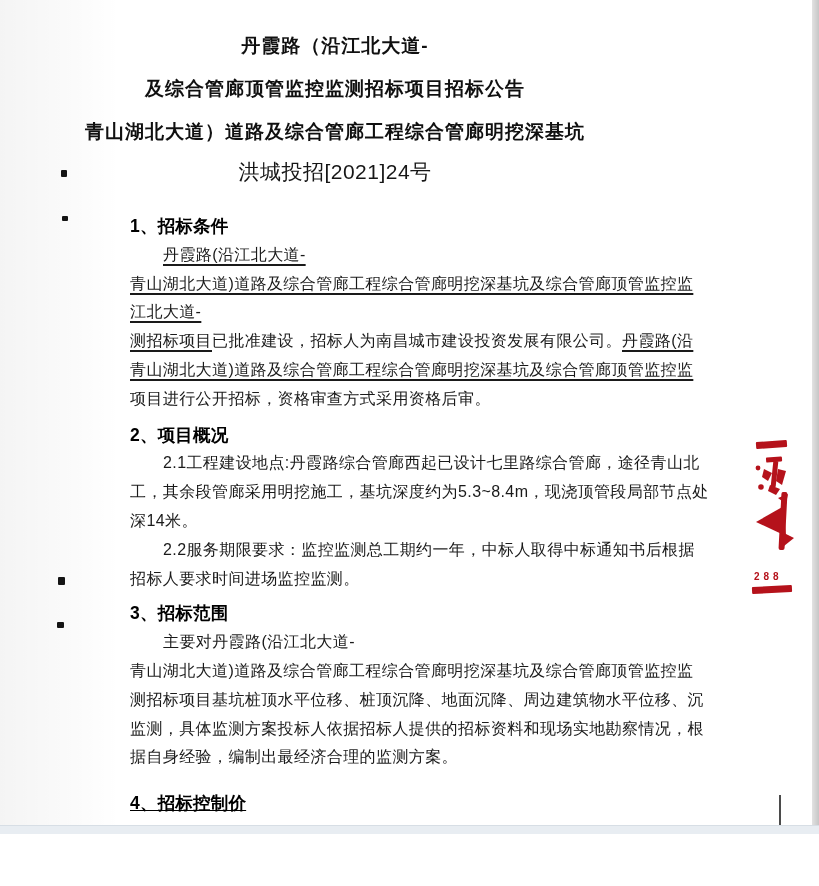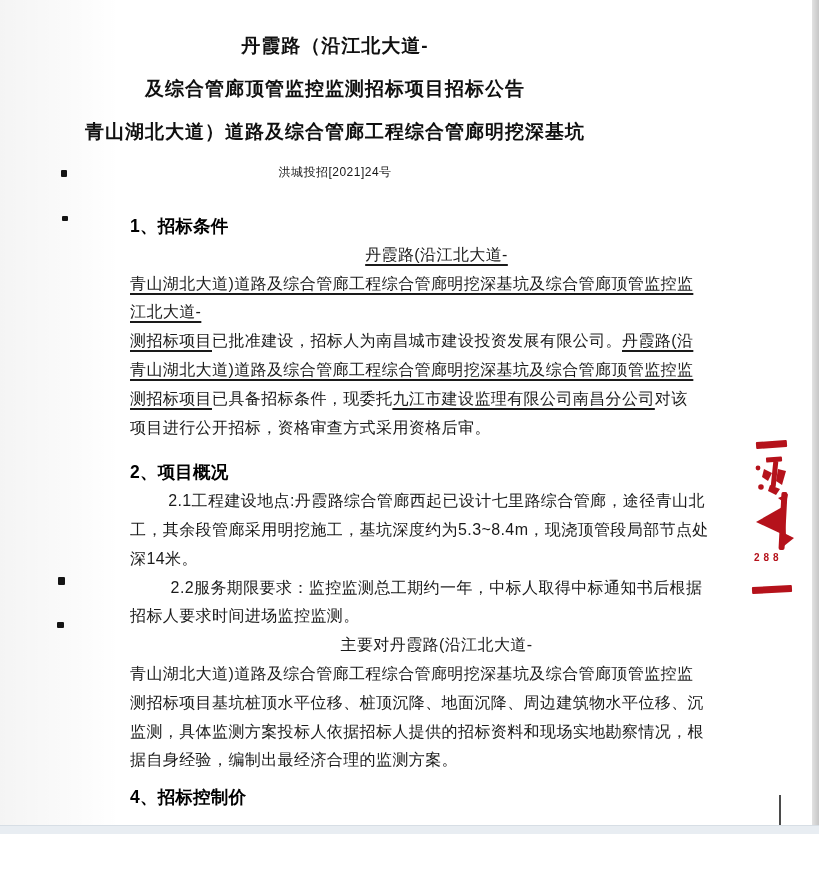--- a/index.html
+++ b/index.html
@@ -34,55 +34,55 @@
   
   .title-block {
     position:absolute; left:28px; top:24px; width:614px;
     text-align:center;
   }
   .title-line {
     font-size:19px; font-weight:700; line-height:43px;
     letter-spacing:1px; color:#101010;
   }
   .doc-number {
-    font-size:12px; font-weight:400; line-height:34px;
+    font-size:21px; font-weight:400; line-height:34px;
     letter-spacing:0.5px; color:#161616; margin-top:2px;
   }
   
   .content {
     position:absolute; left:130px; top:212px; width:580px;
     font-size:16px; line-height:28.8px; letter-spacing:0.4px;
     color:#1a1a1a;
   }
   .h {
     font-size:17.5px; font-weight:700; letter-spacing:0.2px; color:#000000;
   }
-  .h2m { margin-top:16px; }
+  .h2m { margin-top:7px; }
   .h3m { margin-top:6px; }
-  .h4m { margin-top:8px; }
+  .h4m { margin-top:17px;text-decoration:underline; }
   .ln { white-space:nowrap; }
-  .ind { text-indent:33px;text-align:center; }
+  .ind { text-indent:33px; }
   .u { text-decoration:underline; text-decoration-thickness:1.5px; text-underline-offset:4px; }
   
   .speck {
     position:absolute; background:#141414; border-radius:1px;
   }
   .speck1 { left:61px; top:170px; width:6px; height:7px; }
   .speck2 { left:62px; top:216px; width:6px; height:5px; }
   .speck3 { left:58px; top:577px; width:7px; height:8px; }
   .speck4 { left:57px; top:622px; width:7px; height:6px; }
   
   .stamp-bar-top {
     position:absolute; left:756px; top:441px; width:31px; height:7px;
     background:#b5121b; transform:rotate(-4deg); border-radius:1px;
   }
   .stamp-char-frag { position:absolute; left:752px; top:455px; width:42px; height:42px; }
   .stamp-wing { position:absolute; left:754px; top:492px; width:42px; height:62px; }
   .stamp-digits {
-    position:absolute; left:754px; top:553px; width:40px;
+    position:absolute; left:754px; top:572px; width:40px;
     font-size:10px; font-weight:700; letter-spacing:4px;
     color:#b5121b; line-height:10px;
   }
   .stamp-underbar {
     position:absolute; left:752px; top:586px; width:40px; height:7px;
     background:#b5121b; transform:rotate(-3deg); border-radius:1px;
   }
   .pink-smudge {
     position:absolute; left:733px; top:852px; width:22px; height:14px;
     background:radial-gradient(ellipse at center, rgba(228,148,148,0.45), rgba(228,148,148,0));
@@ -104,30 +104,30 @@
   </div>
 
   <div class="content">
 
     <div class="h">1、招标条件</div>
     <div class="ln ind"><span class="u">丹霞路(沿江北大道-</span></div>
     <div class="ln"><span class="u">青山湖北大道)道路及综合管廊工程综合管廊明挖深基坑及综合管廊顶管监控监</span></div>
     <div class="ln"><span class="u">江北大道-</span></div>
     <div class="ln"><span class="u">测招标项目</span><span>已批准建设，招标人为南昌城市建设投资发展有限公司。</span><span class="u">丹霞路(沿</span></div>
     <div class="ln"><span class="u">青山湖北大道)道路及综合管廊工程综合管廊明挖深基坑及综合管廊顶管监控监</span></div>
-    <div class="ln"><span class="u">测招标项目</span><span>已具备招标条件，现委托</span><span class="u">九江市建设监理有限公司南昌分公司</span><span>对该</span></div>
     <div class="ln">项目进行公开招标，资格审查方式采用资格后审。</div>
 
     <div class="h h2m">2、项目概况</div>
     <div class="ln ind">2.1工程建设地点:丹霞路综合管廊西起已设计七里路综合管廊，途径青山北</div>
     <div class="ln">工，其余段管廊采用明挖施工，基坑深度约为5.3~8.4m，现浇顶管段局部节点处</div>
     <div class="ln">深14米。</div>
     <div class="ln ind">2.2服务期限要求：监控监测总工期约一年，中标人取得中标通知书后根据</div>
     <div class="ln">招标人要求时间进场监控监测。</div>
 
+    <div class="h h3m">3、招标范围</div>
     <div class="ln ind">主要对丹霞路(沿江北大道-</div>
     <div class="ln">青山湖北大道)道路及综合管廊工程综合管廊明挖深基坑及综合管廊顶管监控监</div>
     <div class="ln">测招标项目基坑桩顶水平位移、桩顶沉降、地面沉降、周边建筑物水平位移、沉</div>
     <div class="ln">监测，具体监测方案投标人依据招标人提供的招标资料和现场实地勘察情况，根</div>
     <div class="ln">据自身经验，编制出最经济合理的监测方案。</div>
 
     <div class="h h4m">4、招标控制价</div>
   </div>
 
   <div class="speck speck1"></div>

